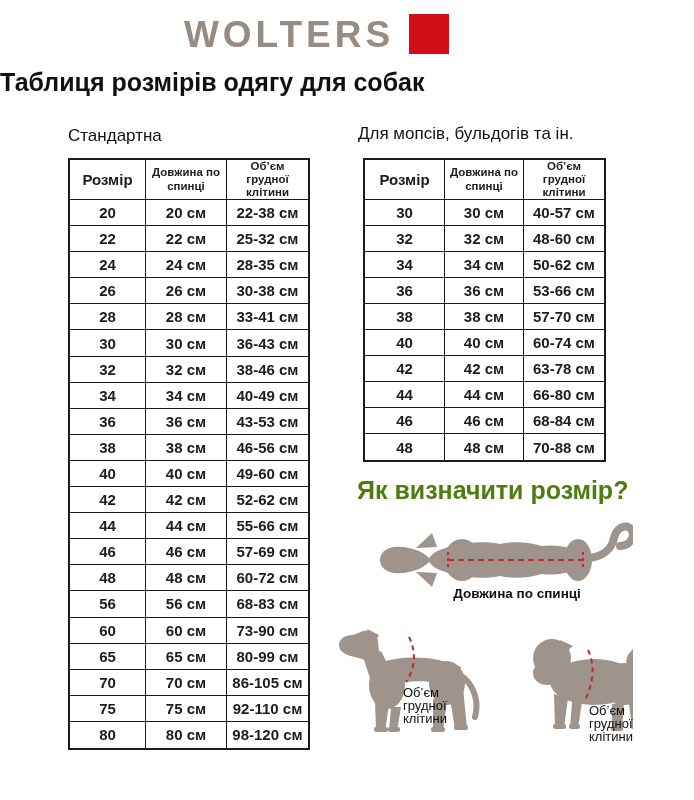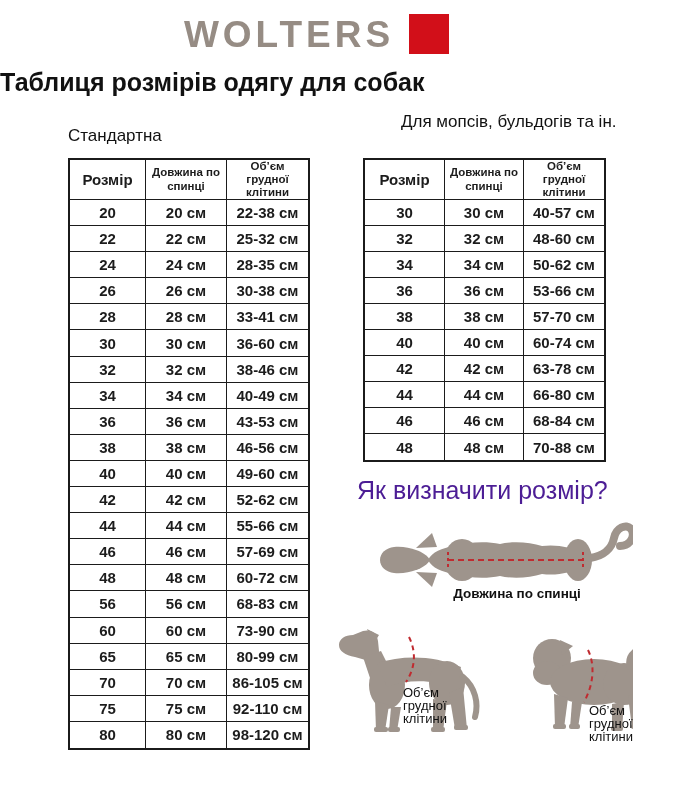--- a/index.html
+++ b/index.html
@@ -9,41 +9,41 @@
 
   
   .logo-row { position:absolute; top:14px; left:0; width:100%; display:flex; justify-content:center; align-items:center; gap:15px; }
   .logo-text { font-size:37px; font-weight:800; letter-spacing:4px; color:#968c84; line-height:1; }
   .logo-square { width:40px; height:40px; background:#d20f19; display:inline-block; }
   .page-title { position:absolute; top:68px; left:0; width:100%; text-align:left; font-size:25px; font-weight:800; color:#111; }
 
   
   .section-title { position:absolute; font-size:17px; font-weight:400; color:#111; }
   .st-left  { left:68px; top:126px; width:238px; }
-  .st-right { left:358px; top:112px; width:248px;margin-left:43px; }
+  .st-right { left:358px; top:124px; width:248px; }
 
   
   .tbl { position:absolute; border:2px solid #1b1b1b; background:#fff; }
   .tbl-left  { left:68px;  top:158px; }
   .tbl-right { left:363px; top:158px; }
   .thead, .tr { display:grid; }
   .tbl-left  .thead, .tbl-left  .tr { grid-template-columns:76px 81px 81px; }
   .tbl-right .thead, .tbl-right .tr { grid-template-columns:80px 79px 80px; }
   .th, .td { display:flex; align-items:center; justify-content:center; text-align:center;
              border-right:1.5px solid #1b1b1b; border-bottom:1.5px solid #1b1b1b;
              font-weight:700; }
   .th:last-child, .td:last-child { border-right:none; }
   .tr:last-child .td { border-bottom:none; }
   .th { height:40px; font-size:11.5px; line-height:1.15; padding:0 2px; }
   .th.th-size { font-size:15px;text-align:center; }
   .tbl-left .td { height:26.1px; font-size:15px; }
   .tbl-right .td { height:26px; font-size:15px; }
 
   
-  .howto-heading { position:absolute; left:357px; top:476px; font-size:25px; font-weight:400; color:#4c1d95; white-space:nowrap; }
+  .howto-heading { position:absolute; left:357px; top:476px; font-size:25px; font-weight:700; color:#4d7c0f; white-space:nowrap; }
   .svg-abs { position:absolute; }
   .dog-top    { left:376px; top:518px; width:260px; height:70px; }
   .dog-side   { left:333px; top:627px; width:156px; height:110px; }
   .dog-bull   { left:528px; top:628px; width:132px; height:108px; }
   .caption-back { position:absolute; left:427px; top:586px; width:180px; text-align:center; font-size:13.5px; font-weight:700; color:#111; }
   .chest-label { position:absolute; font-size:13px; font-weight:400; line-height:13px; color:#111; }
   .chest-label-1 { left:403px; top:686px; }
   .chest-label-2 { left:589px; top:704px; }
 </style>
 </head>
@@ -86,21 +86,21 @@
           <div class="td">30-38 см</div>
         </div>
         <div class="tr">
           <div class="td">28</div>
           <div class="td">28 см</div>
           <div class="td">33-41 см</div>
         </div>
         <div class="tr">
           <div class="td">30</div>
           <div class="td">30 см</div>
-          <div class="td">36-60 см</div>
+          <div class="td">36-43 см</div>
         </div>
         <div class="tr">
           <div class="td">32</div>
           <div class="td">32 см</div>
           <div class="td">38-46 см</div>
         </div>
         <div class="tr">
           <div class="td">34</div>
           <div class="td">34 см</div>
           <div class="td">40-49 см</div>

